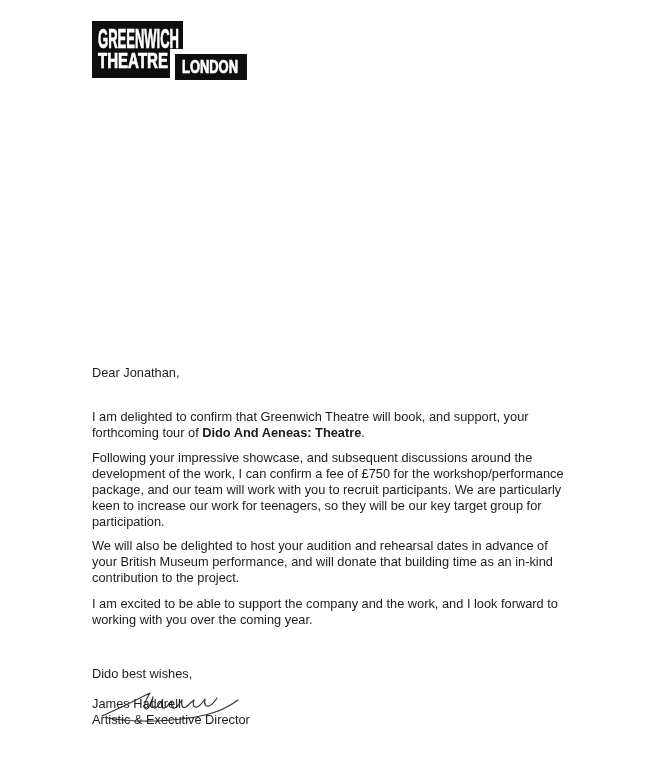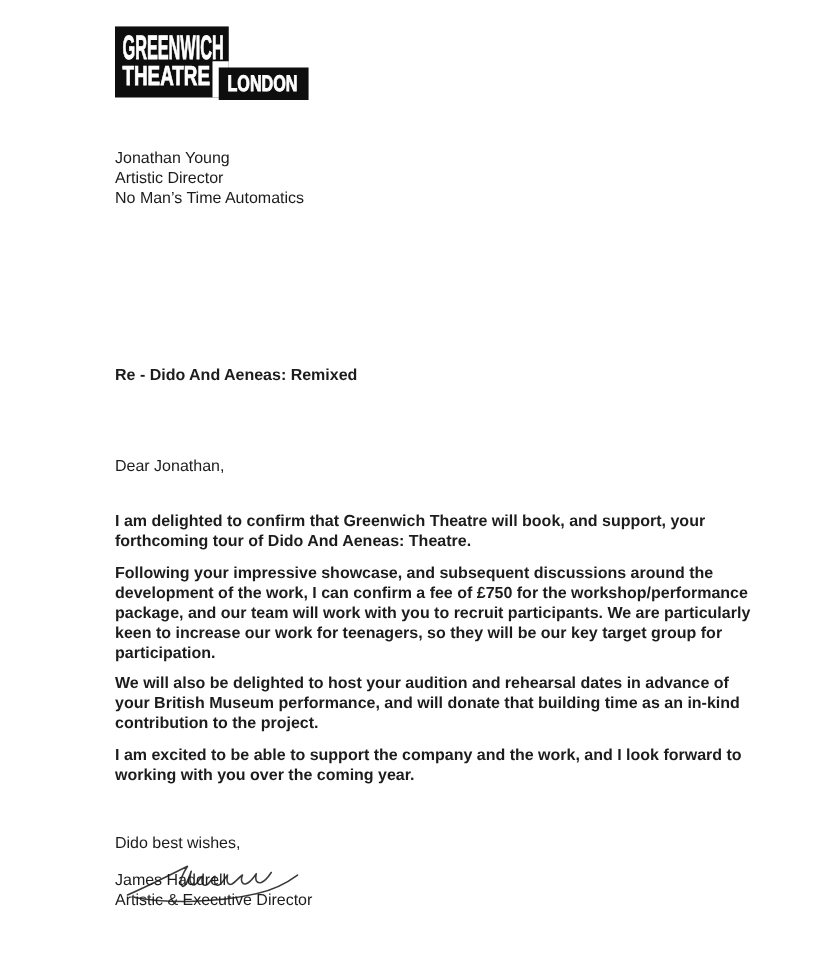--- a/index.html
+++ b/index.html
@@ -12,21 +12,21 @@
     color: #1c1c1c;
     overflow: hidden;
   }
   .blk {
     position: absolute;
     left: 92px;
     width: 520px;
     font-size: 12.8px;
     line-height: 16px;
   }
-  .pre { white-space: pre-line; font-weight: bold; }
+  .pre { white-space: pre-line; }
   .bold { font-weight: bold; }
   
   .logo { position: absolute; left: 92px; top: 21px; }
   .logo svg text {
     fill: #ffffff;
     stroke: #ffffff;
     stroke-width: 0.7px;
     font-family: "Liberation Sans", sans-serif;
     font-weight: bold;
   }
@@ -51,28 +51,22 @@
     <svg width="155" height="59" viewBox="0 0 155 59">
       <rect class="lg-box" x="0" y="0" width="91" height="57"></rect>
       <rect class="lg-gap" x="78" y="28" width="13" height="29"></rect>
       <rect class="lg-box" x="83" y="33" width="72" height="26"></rect>
       <text x="6" y="26.5" font-size="27" textLength="81" lengthAdjust="spacingAndGlyphs">GREENWICH</text>
       <text x="6" y="47" font-size="22" textLength="70" lengthAdjust="spacingAndGlyphs">THEATRE</text>
       <text x="90" y="52" font-size="18" textLength="56" lengthAdjust="spacingAndGlyphs">LONDON</text>
     </svg>
   </div>
 
-  <div class="blk" style="top:118px">
-    <div>Jonathan Young</div>
-    <div>Artistic Director</div>
-    <div>No Man’s Time Automatics</div>
-  </div>
 
 
-  <div class="blk bold" style="top:292px">Re - Dido And Aeneas: Remixed</div>
 
   <div class="blk" style="top:365px">Dear Jonathan,</div>
 
   <div class="blk pre" style="top:409px"><span>I am delighted to confirm that Greenwich Theatre will book, and support, your
 forthcoming tour of </span><strong>Dido And Aeneas: Theatre</strong><span>.</span></div>
 
   <div class="blk pre" style="top:450px">Following your impressive showcase, and subsequent discussions around the
 development of the work, I can confirm a fee of £750 for the workshop/performance
 package, and our team will work with you to recruit participants. We are particularly
 keen to increase our work for teenagers, so they will be our key target group for

